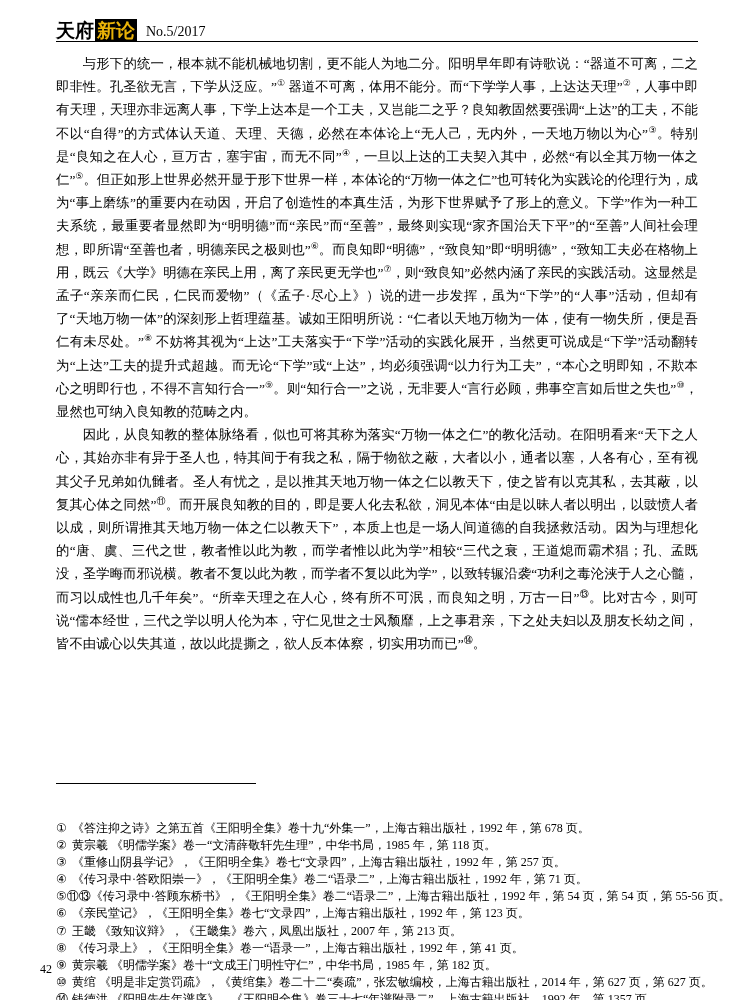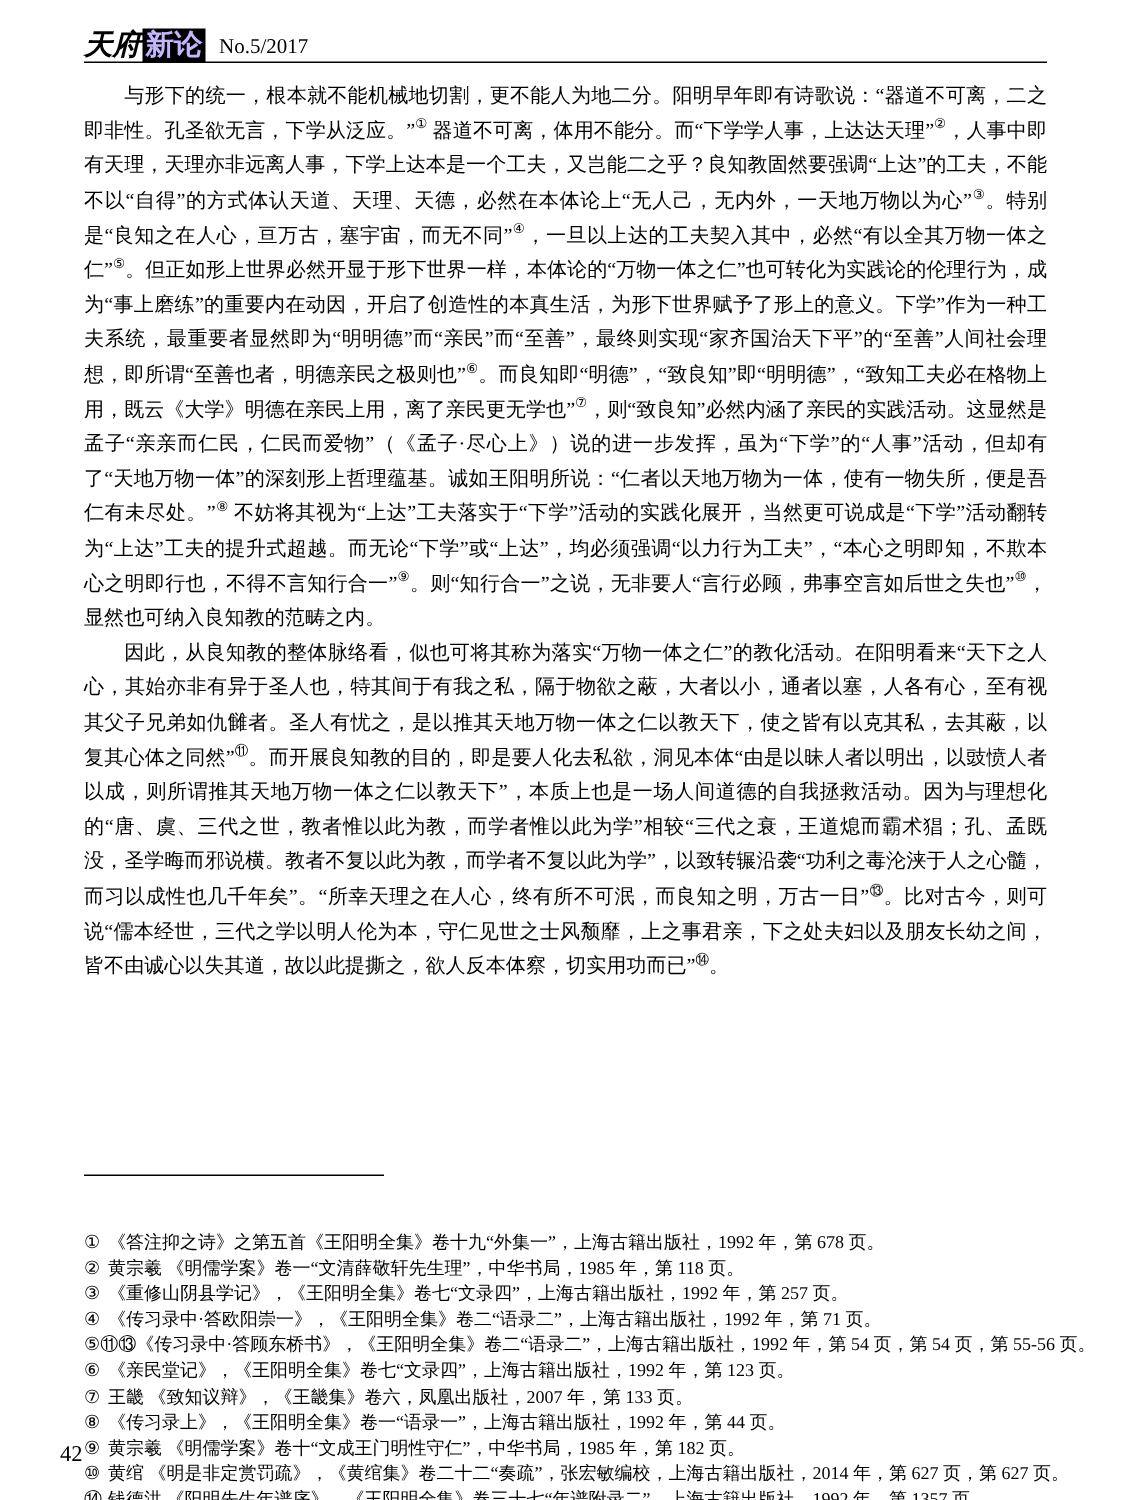--- a/index.html
+++ b/index.html
@@ -44,24 +44,23 @@
     display: inline-block;
     font-family: "Liberation Serif", "DejaVu Serif", serif;
     font-weight: bold;
     font-size: 19px;
     letter-spacing: 0px;
     line-height: 22px;
     white-space: nowrap;
   }
   .logo-part-a {
     color: #000;
-    font-style: italic;
   }
   .logo-part-b {
-    color: #c4b5fd;
+    color: #eab308;
     background: #000000;
     padding: 1px 2px 1px 2px;
     margin-left: 1px;
   }
   .issue-no {
     font-family: "Liberation Serif", "DejaVu Serif", serif;
     font-size: 14px;
     margin-left: 9px;
     margin-bottom: 2px;
     color: #000;
@@ -110,21 +109,21 @@
   }
   .fn-mark {
     display: inline-block;
     min-width: 16px;
   }
   
   .page-number {
     position: absolute;
     left: 40px;
     top: 962px;
-    font-size: 15px;
+    font-size: 12px;
     font-family: "Liberation Serif", "DejaVu Serif", serif;
     color: #000;
   }
 </style>
 </head>
 <body>
 
 <div class="page">
 
   <div class="header">
@@ -140,22 +139,22 @@
 
   <div class="foot-rule"></div>
 
   <div class="footnotes">
     <div><span class="fn-mark">①</span><span>《答注抑之诗》之第五首《王阳明全集》卷十九“外集一”，上海古籍出版社，1992 年，第 678 页。</span></div>
     <div><span class="fn-mark">②</span><span>黄宗羲 《明儒学案》卷一“文清薛敬轩先生理”，中华书局，1985 年，第 118 页。</span></div>
     <div><span class="fn-mark">③</span><span>《重修山阴县学记》，《王阳明全集》卷七“文录四”，上海古籍出版社，1992 年，第 257 页。</span></div>
     <div><span class="fn-mark">④</span><span>《传习录中·答欧阳崇一》，《王阳明全集》卷二“语录二”，上海古籍出版社，1992 年，第 71 页。</span></div>
     <div><span class="fn-mark">⑤⑪⑬</span><span>《传习录中·答顾东桥书》，《王阳明全集》卷二“语录二”，上海古籍出版社，1992 年，第 54 页，第 54 页，第 55-56 页。</span></div>
     <div><span class="fn-mark">⑥</span><span>《亲民堂记》，《王阳明全集》卷七“文录四”，上海古籍出版社，1992 年，第 123 页。</span></div>
-    <div><span class="fn-mark">⑦</span><span>王畿 《致知议辩》，《王畿集》卷六，凤凰出版社，2007 年，第 133 页。</span></div>
-    <div><span class="fn-mark">⑧</span><span>《传习录上》，《王阳明全集》卷一“语录一”，上海古籍出版社，1992 年，第 44 页。</span></div>
+    <div><span class="fn-mark">⑦</span><span>王畿 《致知议辩》，《王畿集》卷六，凤凰出版社，2007 年，第 213 页。</span></div>
+    <div><span class="fn-mark">⑧</span><span>《传习录上》，《王阳明全集》卷一“语录一”，上海古籍出版社，1992 年，第 41 页。</span></div>
     <div><span class="fn-mark">⑨</span><span>黄宗羲 《明儒学案》卷十“文成王门明性守仁”，中华书局，1985 年，第 182 页。</span></div>
     <div><span class="fn-mark">⑩</span><span>黄绾 《明是非定赏罚疏》，《黄绾集》卷二十二“奏疏”，张宏敏编校，上海古籍出版社，2014 年，第 627 页，第 627 页。</span></div>
     <div><span class="fn-mark">⑭</span><span>钱德洪 《阳明先生年谱序》，《王阳明全集》卷三十七“年谱附录二”，上海古籍出版社，1992 年，第 1357 页。</span></div>
   </div>
 
   <div class="page-number">42</div>
 
 </div>
 
 </body></html>

